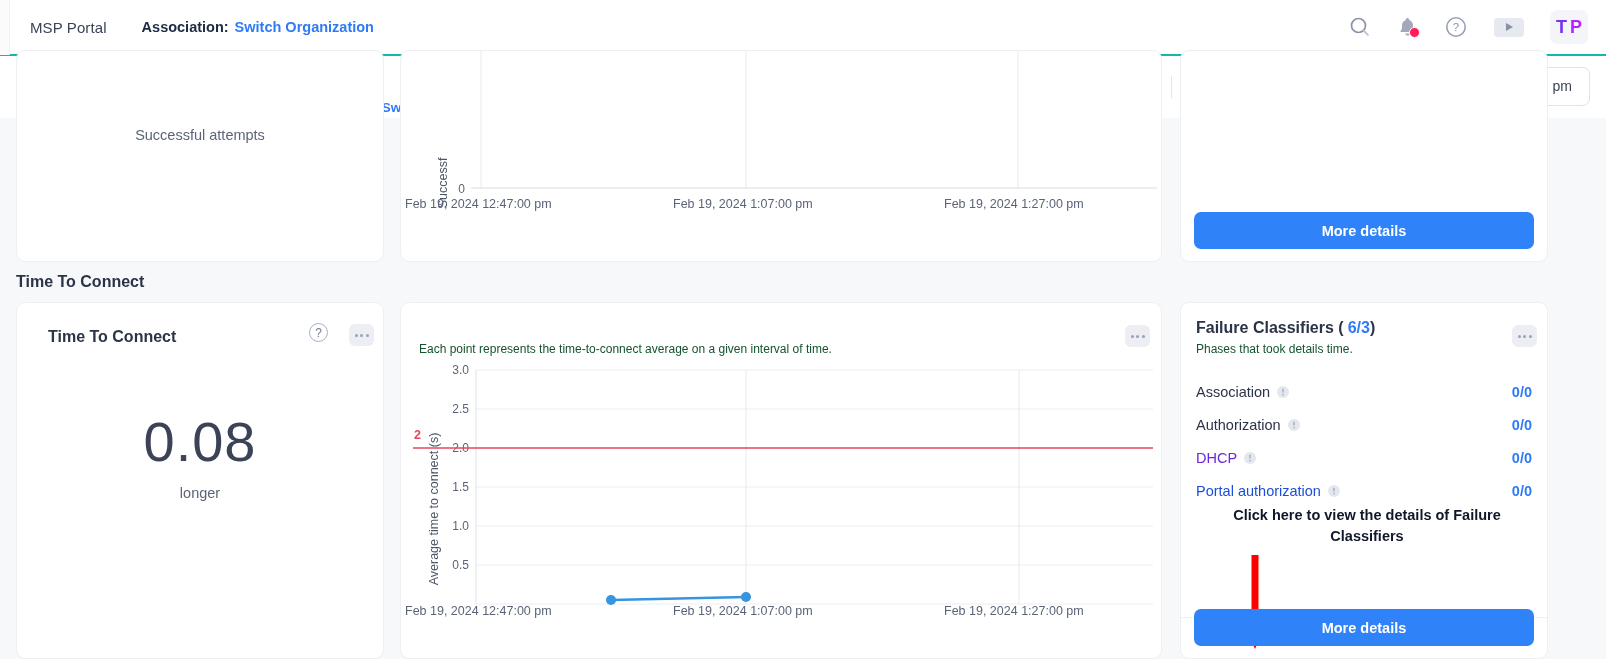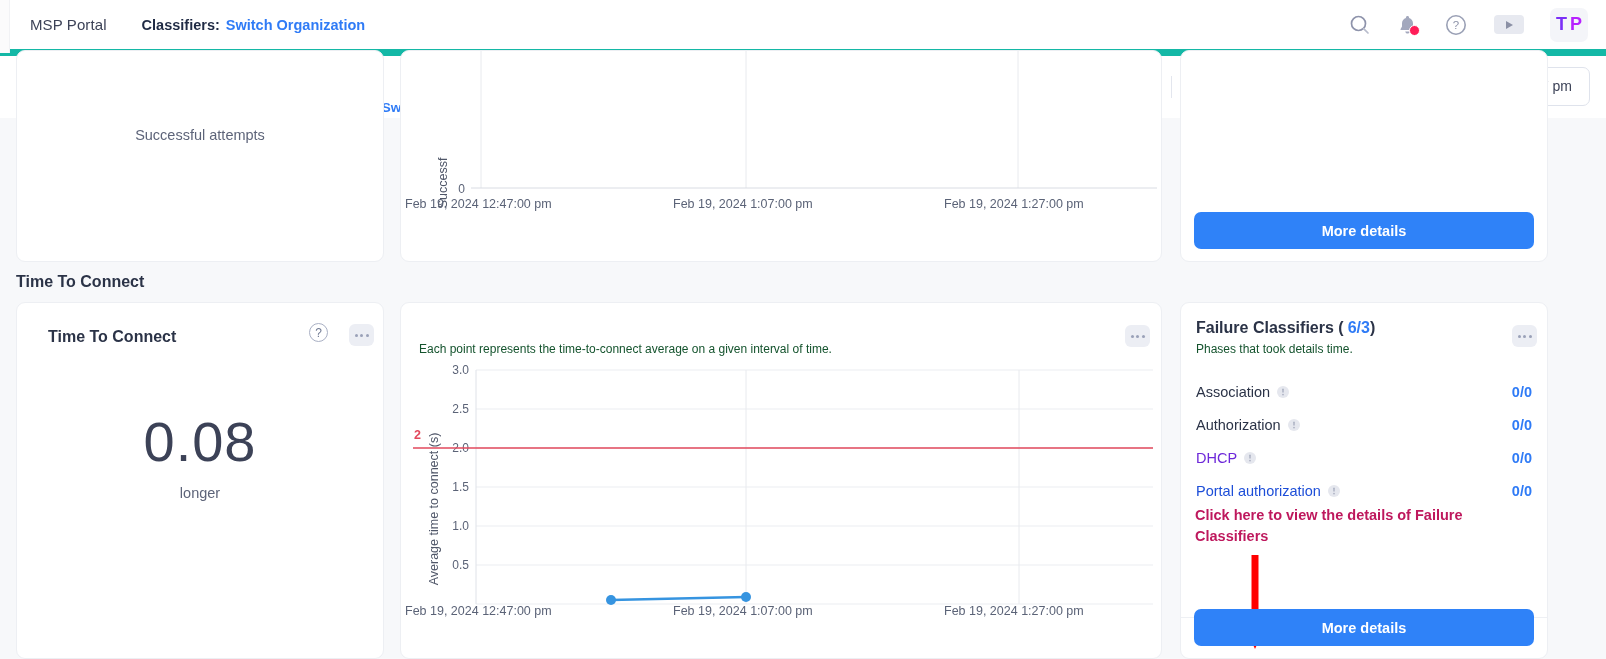--- a/index.html
+++ b/index.html
@@ -9,21 +9,21 @@
     font-family:"Liberation Sans", sans-serif;
     color:#1f2a44;
     overflow:hidden;
     position:relative;
   }
   
   .topbar{
     position:absolute;left:0;top:0;width:1606px;height:56px;
     background:#ffffff;display:flex;align-items:center;
     box-sizing:border-box;padding:0 18px 0 0;
-    border-bottom:7px solid #14b8a6;
+    border-bottom:2px solid #14b8a6;
   }
   .topbar-left{display:flex;align-items:center;height:56px;}
   .rail{width:9px;height:56px;background:#fbfbfc;border-right:1px solid #f1f2f5;}
   .brand{
     font-size:15px;color:#3c4257;margin-left:20px;letter-spacing:.1px;
   }
   .org-label{font-size:14.5px;font-weight:bold;color:#1f2a44;margin-left:35px;}
   .org-link{font-size:14.5px;font-weight:bold;color:#2f7bf6;margin-left:6px;cursor:pointer;}
   .topbar-right{margin-left:auto;display:flex;align-items:center;gap:26px;}
   .ic{display:flex;align-items:center;justify-content:center;cursor:pointer;}
@@ -100,32 +100,32 @@
   .more-btn{
     background:#2f82f8;color:#fff;font-size:14.5px;font-weight:bold;border-radius:7px;
     display:flex;align-items:center;justify-content:center;cursor:pointer;
   }
   .sec-title{
     position:absolute;font-size:16px;font-weight:bold;color:#2b3347;
   }
   .tick{font-size:12px;fill:#5b6377;}
   .vaxis-title{font-size:12.5px;fill:#4f5668;}
   .annot{
-    position:absolute;text-align:left;color:#be185d;font-size:14.5px;font-weight:bold;
+    position:absolute;text-align:center;color:#0f172a;font-size:14.5px;font-weight:bold;
     line-height:21px;
   }
 </style>
 </head>
 <body>
 
 <div class="topbar">
   <div class="topbar-left">
     <div class="rail"></div>
     <div class="brand">MSP Portal</div>
-    <div class="org-label">Classifiers:</div>
+    <div class="org-label">Association:</div>
     <div class="org-link">Switch Organization</div>
   </div>
   <div class="topbar-right">
     <div class="ic">
       <svg width="22" height="22" viewBox="0 0 22 22">
           <circle cx="9.5" cy="9.5" r="7" fill="none" stroke="#8e93ab" stroke-width="1.7"></circle>
           <line x1="14.6" y1="14.6" x2="19" y2="19" stroke="#b8bccc" stroke-width="1.7" stroke-linecap="round"></line>
         </svg>
     </div>
     <div class="ic bell-wrap">

